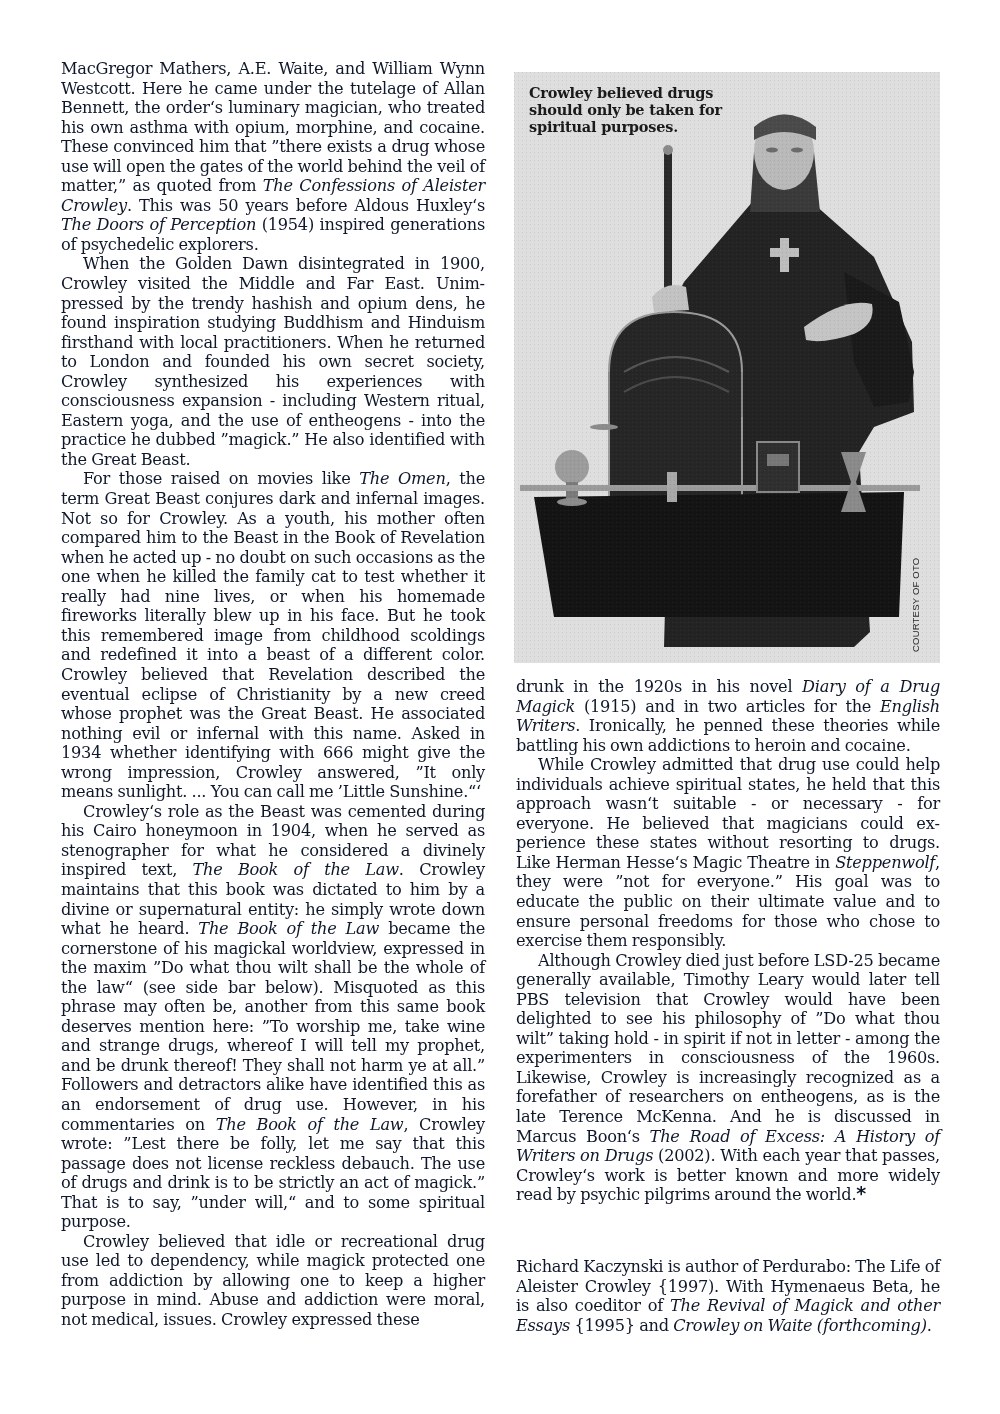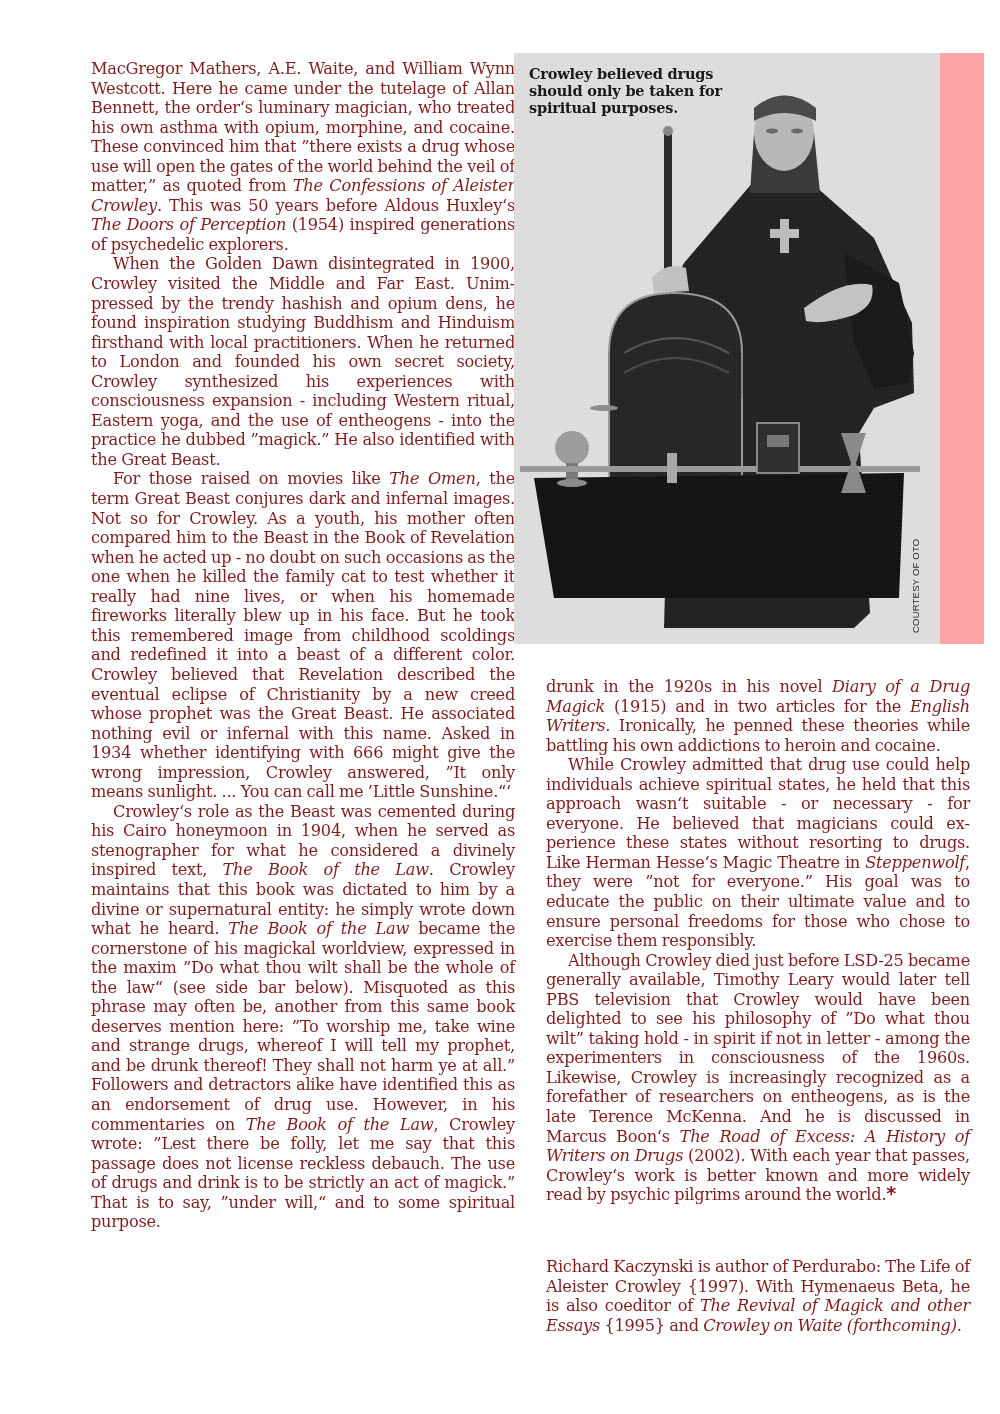--- a/index.html
+++ b/index.html
@@ -2,40 +2,38 @@
 <html><head>
 <meta charset="utf-8">
 <style>
   html, body { margin: 0; padding: 0; background: #ffffff; }
   body { width: 1000px; height: 1414px; position: relative; overflow: hidden; }
   .col {
     position: absolute;
     font-family: "DejaVu Serif", "Liberation Serif", serif;
     font-size: 16.2px;
     line-height: 19.55px;
-    color: #7f1d1d;
+    color: #0f172a;
     text-align: justify;
     hyphens: manual;
     letter-spacing: -0.25px;
     word-spacing: -0.5px;
-    margin-left: 30px;
   }
   .col p { margin: 0; text-indent: 22px; }
   .col p.noindent { text-indent: 0; }
   .col-left { left: 61px; top: 59px; width: 424px; }
   .col-right { left: 516px; top: 677px; width: 424px; }
   .bio { position: absolute; left: 516px; top: 1257px; width: 424px; }
   em { font-style: italic; }
   .end-mark { font-weight: bold; font-size: 19px; line-height: 10px; font-family: "DejaVu Sans", sans-serif; }
 
   .photo {
-    position: absolute; left: 514px; top: 53px; width: 426px; height: 591px;
+    position: absolute; left: 514px; top: 72px; width: 426px; height: 591px;
     background: #fca5a5;
     overflow: hidden;
-    padding-left: 44px;
   }
   .photo svg { position: absolute; left: 0; top: 0; }
   .caption {
     position: absolute; left: 15px; top: 12px; width: 230px;
     font-family: "DejaVu Serif", "Liberation Serif", serif;
     font-weight: bold; font-size: 14.5px; line-height: 17px; color: #1a1a1a;
     letter-spacing: -0.2px;
   }
   .credit {
     position: absolute; left: 396px; top: 580px;
@@ -45,20 +43,21 @@
   }
 </style>
 </head>
 <body>
 
 <div class="col col-left">
     <p class="noindent"><span>MacGregor Mathers, A.E. Waite, and William Wynn Westcott. Here he came under the tutelage of Allan Bennett, the order‘s luminary magician, who treated his own asthma with opium, morphi­ne, and cocaine. These convinced him that ”there exists a drug whose use will open the gates of the world behind the veil of matter,” as quoted from </span><em>The Confessions of Aleister Crowley</em><span>. This was 50 years before Aldous Huxley‘s </span><em>The Doors of Percep­tion</em><span> (1954) inspired generations of psychedelic ex­plorers.</span></p>
     <p><span>When the Golden Dawn disintegrated in 1900, Crowley visited the Middle and Far East. Unim­pressed by the trendy hashish and opium dens, he found inspiration studying Buddhism and Hin­duism firsthand with local practitioners. When he returned to London and founded his own secret society, Crowley synthesized his experiences with consciousness expansion - including Western ritu­al, Eastern yoga, and the use of entheogens - into the practice he dubbed ”magick.” He also identi­fied with the Great Beast.</span></p>
     <p><span>For those raised on movies like </span><em>The Omen</em><span>, the term Great Beast conjures dark and infernal ima­ges. Not so for Crowley. As a youth, his mother often compared him to the Beast in the Book of Revelation when he acted up - no doubt on such occasions as the one when he killed the family cat to test whether it really had nine lives, or when his homemade fireworks literally blew up in his face. But he took this remembered image from childhood scoldings and redefined it into a beast of a different color. Crowley believed that Revelation described the eventual eclipse of Christianity by a new creed whose prophet was the Great Beast. He associated nothing evil or infernal with this name. Asked in 1934 whether identifying with 666 might give the wrong impression, Crowley answered, ”It only means sunlight. ... You can call me ’Little Sunshine.“‘</span></p>
     <p><span>Crowley‘s role as the Beast was cemented du­ring his Cairo honeymoon in 1904, when he ser­ved as stenographer for what he considered a divi­nely inspired text, </span><em>The Book of the Law</em><span>. Crowley maintains that this book was dictated to him by a divine or supernatural entity: he simply wrote down what he heard. </span><em>The Book of the Law</em><span> beca­me the cornerstone of his magickal worldview, expressed in the maxim ”Do what thou wilt shall be the whole of the law“ (see side bar below). Mis­quoted as this phrase may often be, another from this same book deserves mention here: ”To wor­ship me, take wine and strange drugs, whereof I will tell my prophet, and be drunk thereof! They shall not harm ye at all.” Followers and detrac­tors alike have identified this as an endorsement of drug use. However, in his commentaries on </span><em>The Book of the Law</em><span>, Crowley wrote: ”Lest there be folly, let me say that this passage does not license reckless debauch. The use of drugs and drink is to be strictly an act of magick.” That is to say, ”under will,“ and to some spiritual purpose.</span></p>
+    <p><span>Crowley believed that idle or recreational drug use led to dependency, while magick protected one from addiction by allowing one to keep a higher purpose in mind. Abuse and addiction were mo­ral, not medical, issues. Crowley expressed these</span></p>
   </div>
 
 <div class="photo">
   <svg width="426" height="591" viewBox="0 0 426 591">
     <defs>
       <pattern id="grain" width="4" height="4" patternUnits="userSpaceOnUse">
         <rect width="4" height="4" fill="none"></rect>
         <rect x="0" y="0" width="1" height="1" fill="#000" opacity="0.08"></rect>
         <rect x="2" y="2" width="1" height="1" fill="#fff" opacity="0.06"></rect>
       </pattern>

